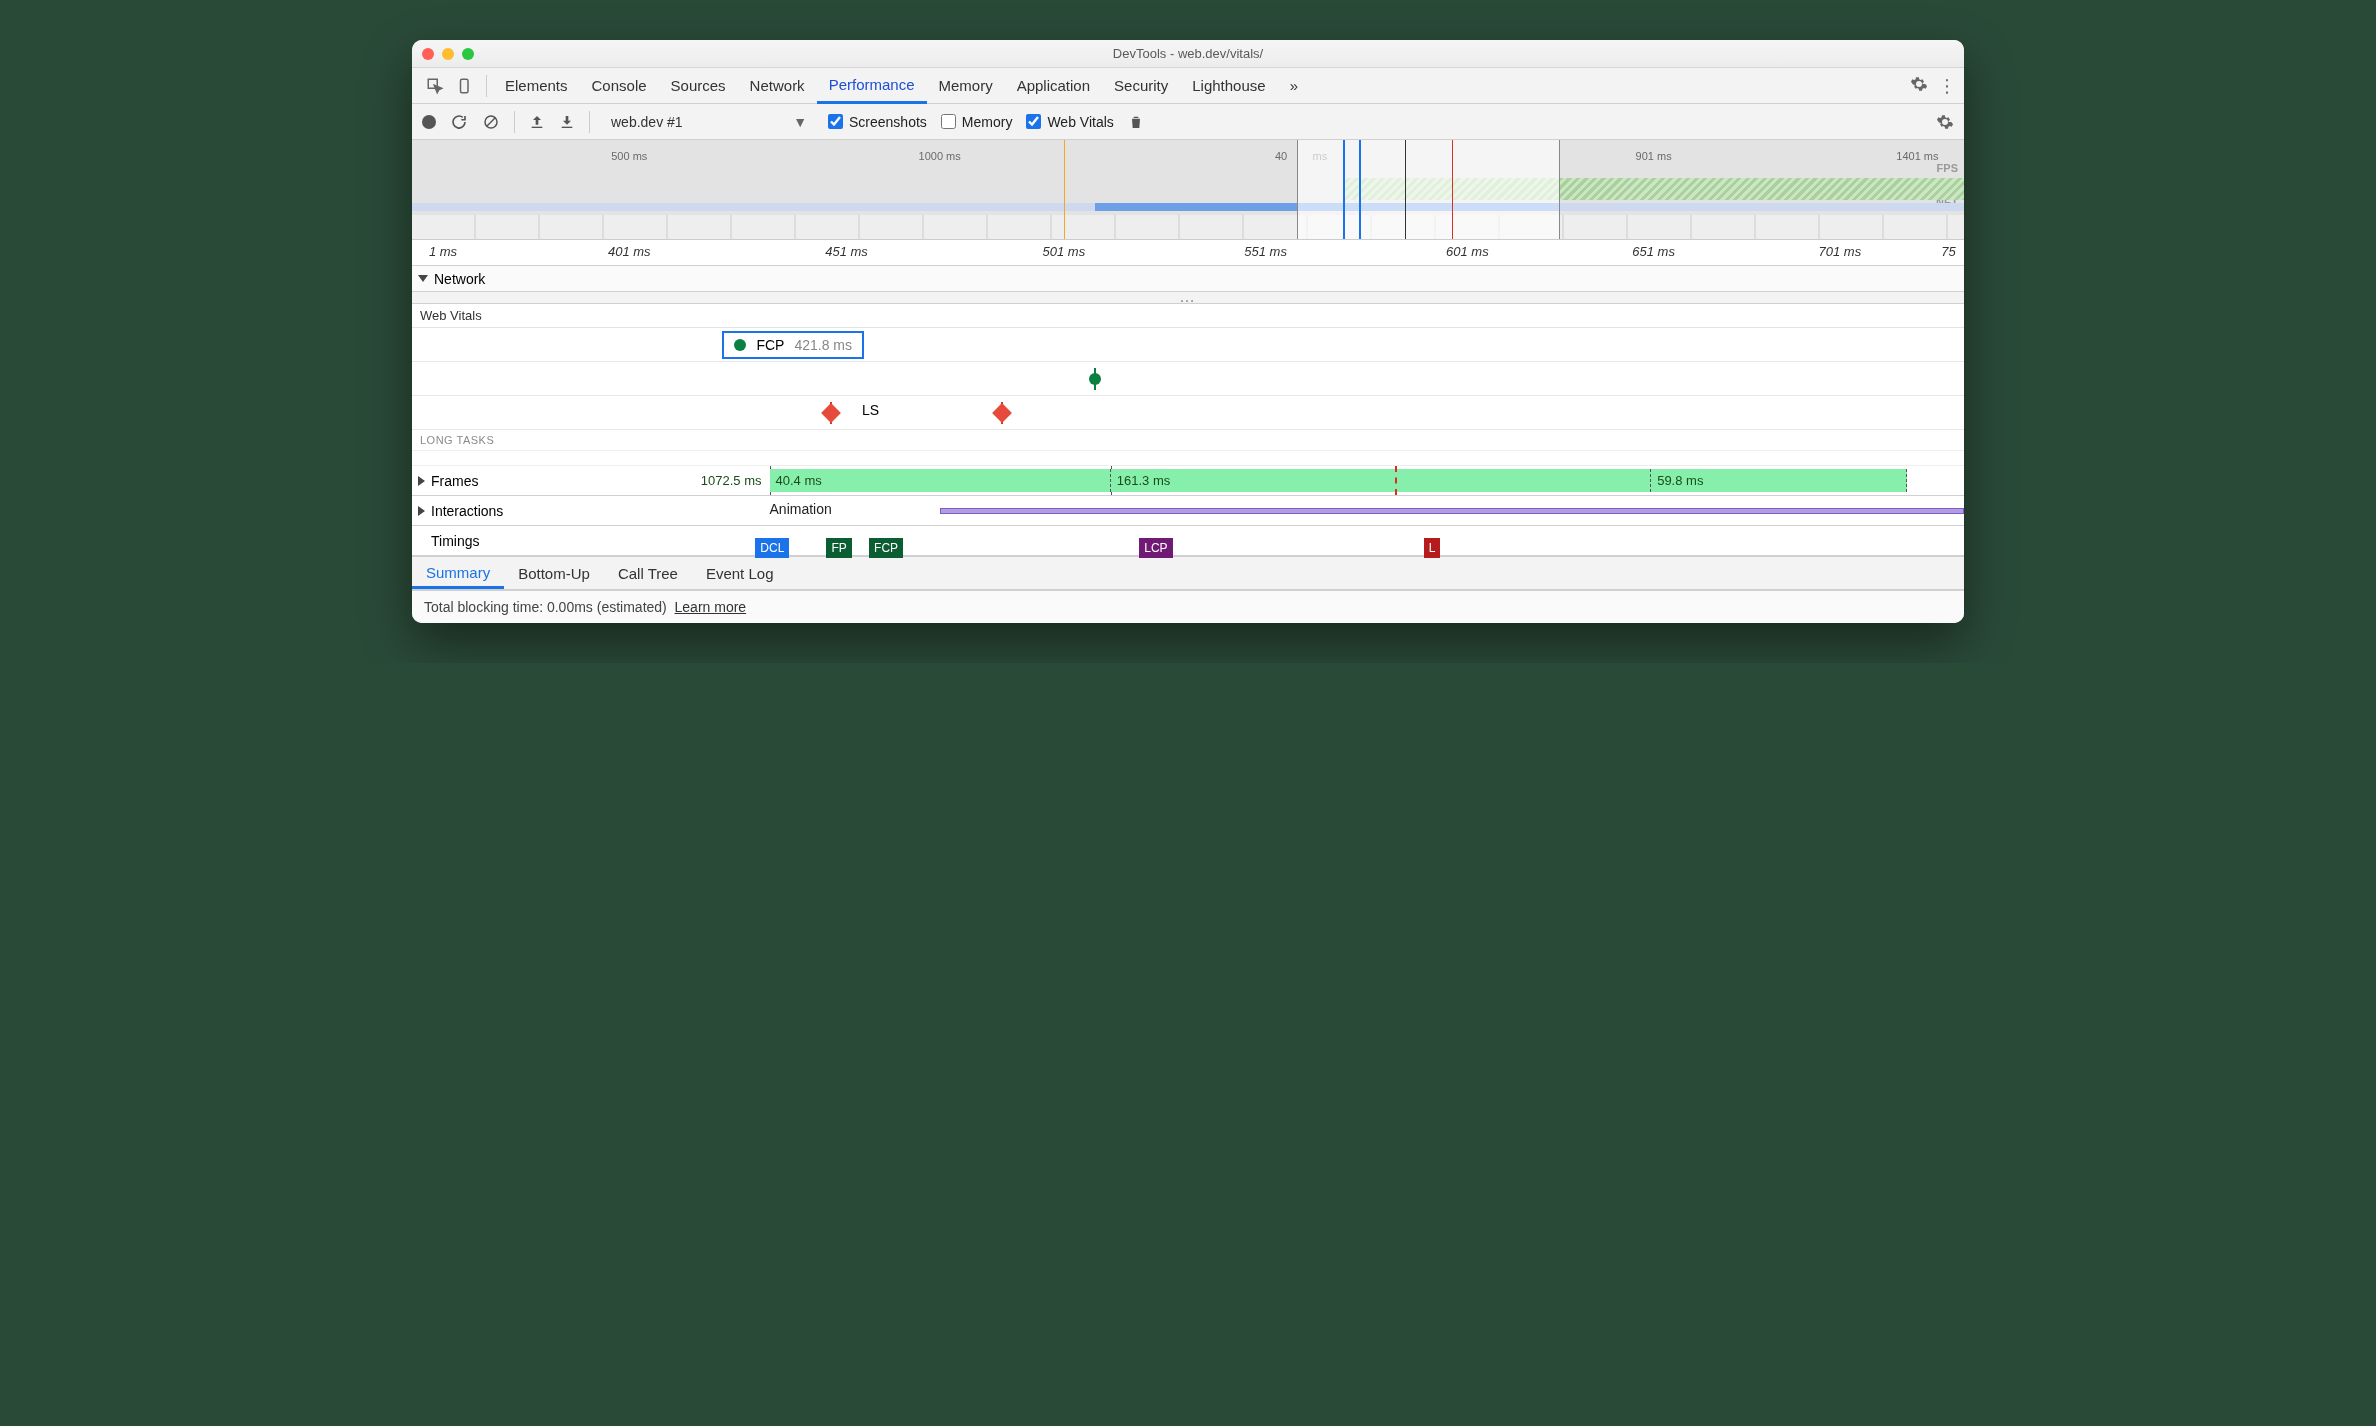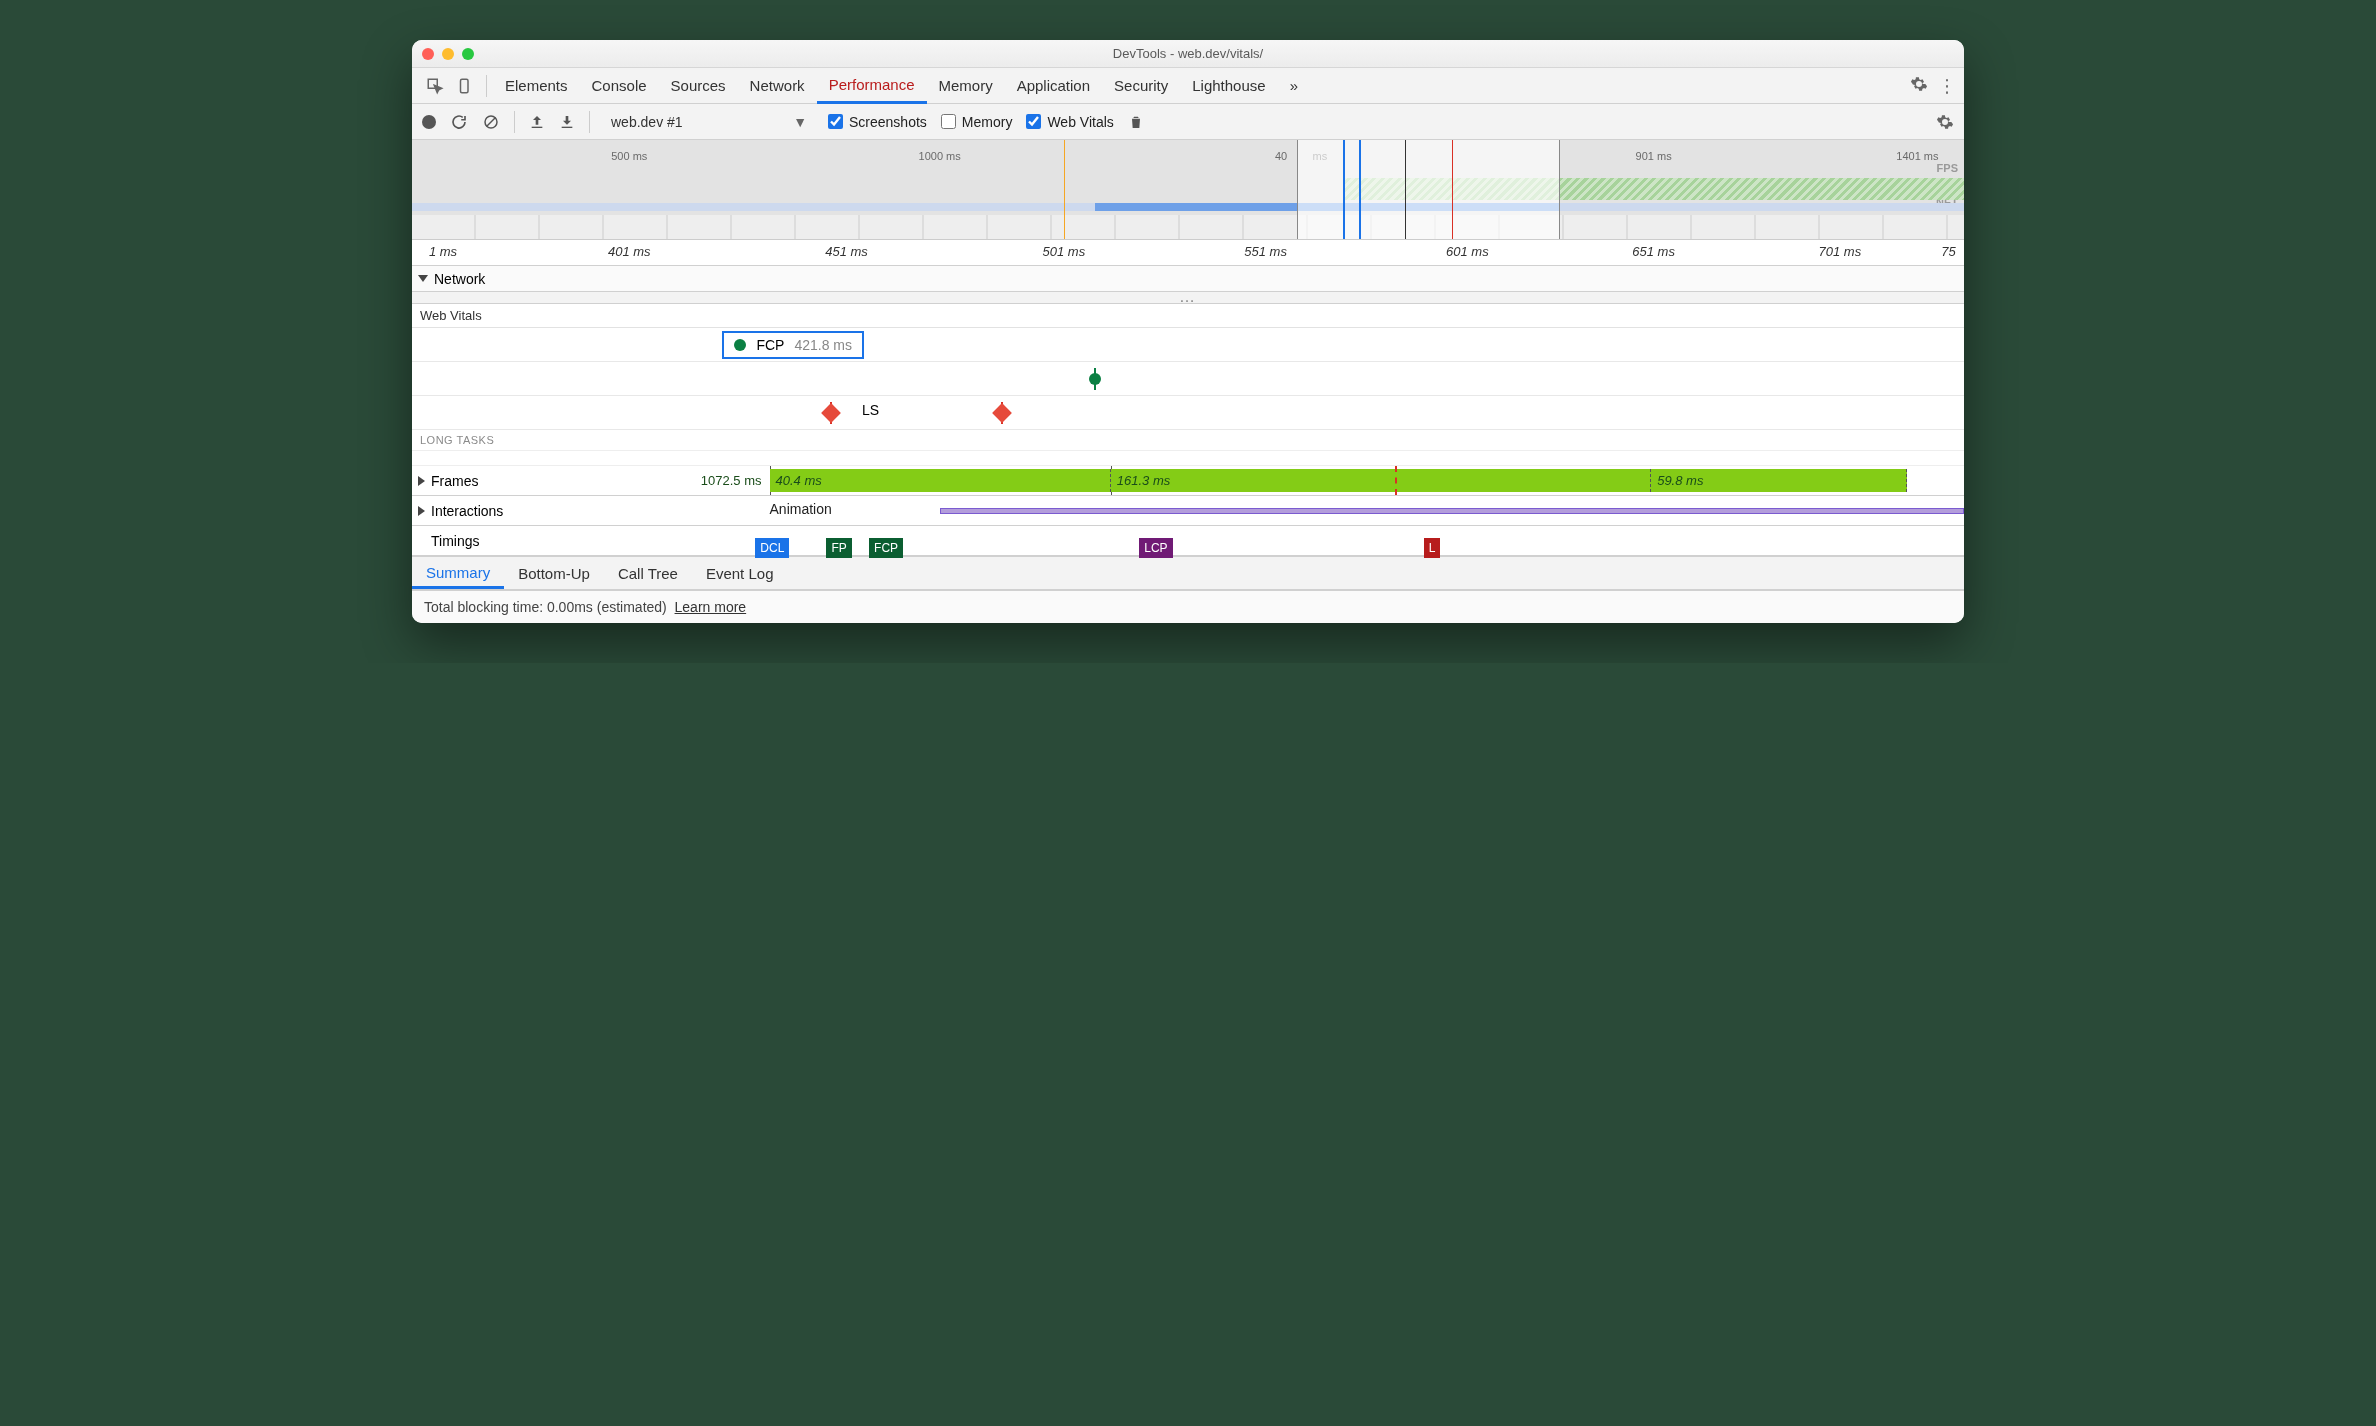--- a/index.html
+++ b/index.html
@@ -7,21 +7,21 @@
   .window { width:1552px; background:#fff; border-radius:10px; box-shadow:0 20px 50px rgba(0,0,0,.45); overflow:hidden; }
   .titlebar { height:28px; background:linear-gradient(#f6f6f6,#ececec); border-bottom:1px solid #d6d6d6; display:flex; align-items:center; padding:0 10px; position:relative; }
   .tl-btns { display:flex; gap:8px; }
   .tl-btn { width:12px; height:12px; border-radius:50%; }
   .tl-close { background:#ff5f57; } .tl-min { background:#febc2e; } .tl-max { background:#28c840; }
   .titlebar-title { position:absolute; left:0; right:0; text-align:center; font-size:13px; color:#5a5a5a; }
   .tabs { display:flex; align-items:center; height:36px; border-bottom:1px solid #d0d0d0; background:#f3f3f3; padding:0 8px; font-size:15px; color:#333; }
   .tabs .ico { display:inline-flex; align-items:center; justify-content:center; color:#666; padding:0 6px; }
   .tabs .sep { width:1px; height:22px; background:#ccc; margin:0 6px; }
   .tabs .tab { padding:0 12px; line-height:36px; cursor:pointer; }
-  .tabs .tab.active { color:#b91c1c; border-bottom:3px solid #1a73e8; line-height:33px; }
+  .tabs .tab.active { color:#1d4ed8; border-bottom:3px solid #1a73e8; line-height:33px; }
   .tabs .right { margin-left:auto; display:flex; align-items:center; gap:10px; color:#666; }
   .toolbar { display:flex; align-items:center; height:36px; background:#f3f3f3; border-bottom:1px solid #d0d0d0; padding:0 10px; gap:14px; font-size:14px; color:#222; }
   .toolbar .circle-solid { width:14px; height:14px; border-radius:50%; background:#555; }
   .toolbar svg { display:block; }
   .toolbar .vsep { width:1px; height:22px; background:#ccc; }
   .toolbar .sel { display:flex; align-items:center; gap:8px; color:#333; border:1px solid transparent; padding:2px 6px; min-width:210px; }
   .toolbar .sel .caret { color:#666; }
   .toolbar label { display:flex; align-items:center; gap:6px; cursor:pointer; }
   .toolbar input[type=checkbox]{ width:15px; height:15px; accent-color:#1a73e8; }
   .toolbar .right { margin-left:auto; color:#666; }
@@ -52,21 +52,21 @@
   .dash-g { border-left:2px dashed #0b8043; } .dash-r { border-left:2px dashed #d93025; }
   .diamond { position:absolute; width:14px; height:14px; background:#e64a3b; transform:translate(-50%,-50%) rotate(45deg); }
   .fcp-box { position:absolute; border:2px solid #1a73e8; background:#fff; padding:4px 10px; font-size:14px; display:flex; align-items:center; gap:10px; transform:translateY(-50%);}
   .fcp-box .dot { width:12px; height:12px; border-radius:50%; background:#0b8043; }
   .fcp-box .dim { color:#888; }
   .long-title { font-size:11px; color:#8a8a8a; padding:4px 8px; letter-spacing:.5px; }
   .lt-lane { height:16px; border-top:1px solid #eee; border-bottom:1px solid #eee; }
   .row-grid { display:flex; height:30px; border-bottom:1px solid #d0d0d0; font-size:14px; }
   .row-head { display:flex; align-items:center; gap:6px; padding-left:6px; min-width:130px; }
   .row-body { flex:1; position:relative; }
-  .frame-bar { position:absolute; top:3px; bottom:3px; background:#84cc16; border-right:1px dashed #555; display:flex; align-items:center; padding-left:6px; color:#1a4d1a; font-size:13px;font-style:italic; }
+  .frame-bar { position:absolute; top:3px; bottom:3px; background:#86efac; border-right:1px dashed #555; display:flex; align-items:center; padding-left:6px; color:#1a4d1a; font-size:13px; }
   .frame-pre { position:absolute; top:3px; bottom:3px; left:0; display:flex; align-items:center; justify-content:flex-end; padding-right:8px; color:#1a4d1a; font-size:13px;}
   .anim-bar { position:absolute; top:12px; height:6px; background:#b39ddb; border:1px solid #7b5bd0; }
   .anim-label { position:absolute; top:5px; font-size:14px; color:#222; }
   .timing-badge { position:absolute; top:4px; height:20px; line-height:20px; font-size:12px; color:#fff; padding:0 5px;margin-top:8px; }
   .b-blue{background:#1a73e8;} .b-green{background:#0b5e31;} .b-dgreen{background:#701a75;} .b-red{background:#b71c1c;}
   .dtabs { display:flex; height:34px; border-top:1px solid #d0d0d0; border-bottom:1px solid #d0d0d0; background:#f3f3f3; font-size:15px; }
   .dtab { padding:0 14px; line-height:34px; cursor:pointer; color:#333;}
   .dtab.active { color:#1a73e8; border-bottom:3px solid #1a73e8; line-height:31px; }
   .summary-body { padding:10px 12px; font-size:15px; color:#222; min-height:52px; }
   .footer { border-top:1px solid #d0d0d0; background:#fafafa; padding:8px 12px; font-size:14px; color:#444; }

